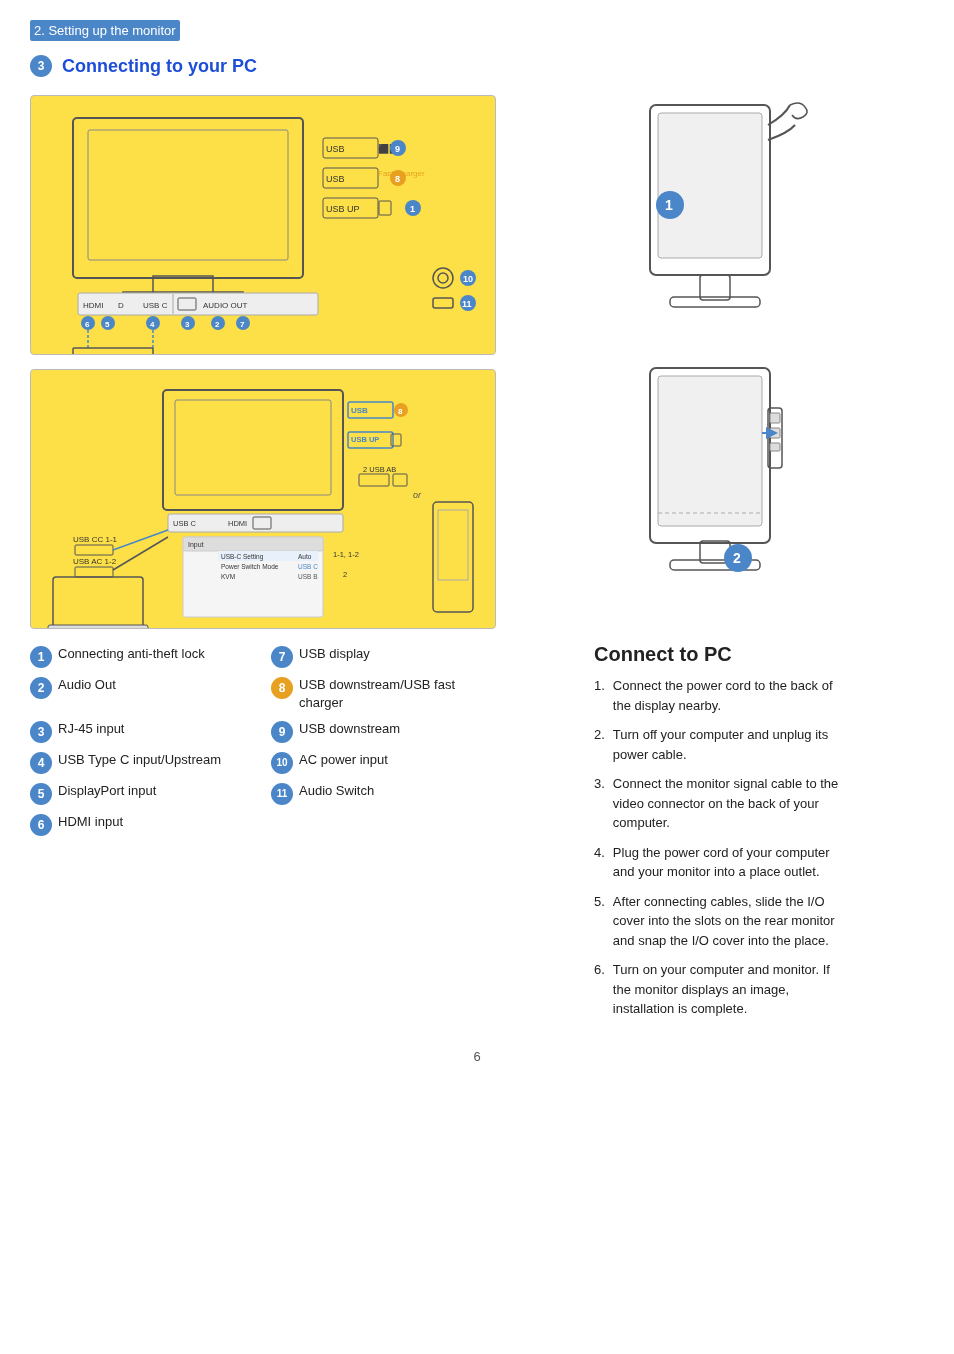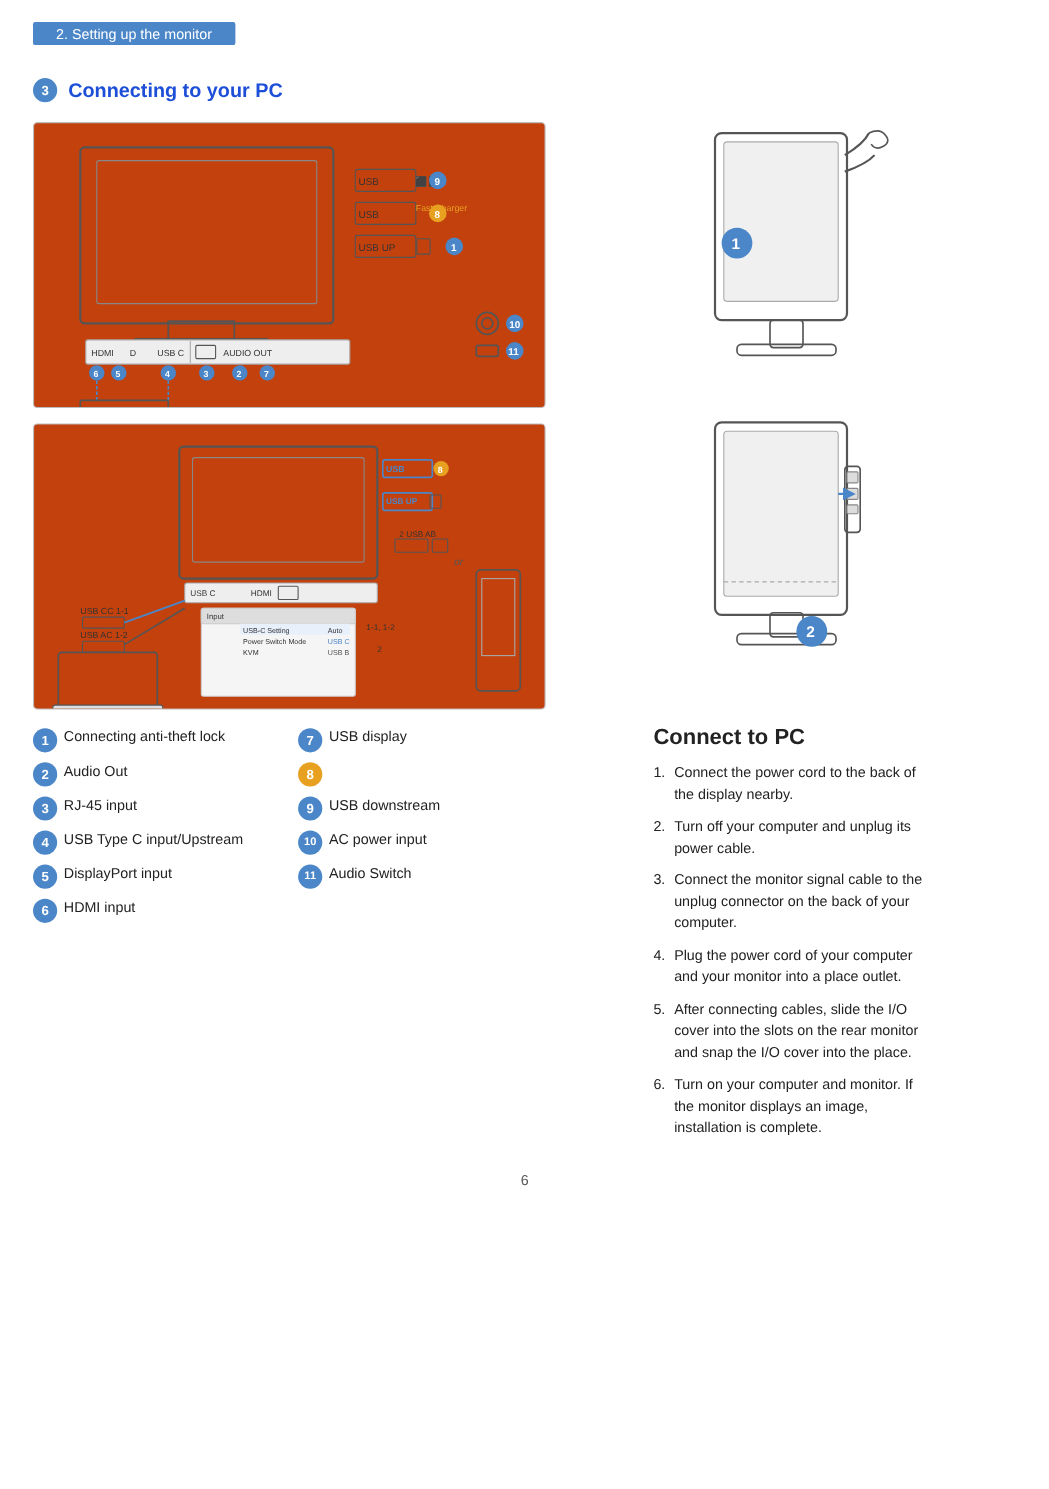--- a/index.html
+++ b/index.html
@@ -18,23 +18,23 @@
       min-height: 1354px;
       padding: 20px 30px;
       position: relative;
     }
 
     
     .section-header {
       background: #4a86c8;
       color: white;
       font-size: 13px;
-      padding: 3px 21px;
+      padding: 3px 4px;
       display: inline-block;
-      margin-bottom: 30px;
+      margin-bottom: 14px;
       border-radius: 2px;
     }
 
     .section-title {
       display: flex;
       align-items: center;
       gap: 10px;
       margin-bottom: 18px;
     }
 
@@ -75,21 +75,21 @@
       align-items: center;
       gap: 10px;
     }
 
     
     .diagram-box {
       border: 1.5px solid #bbb;
       border-radius: 4px;
       padding: 12px;
       margin-bottom: 14px;
-      background: #c2410c;
+      background: #fde047;
       position: relative;
       min-height: 160px;
     }
 
     
     .badge {
       width: 22px;
       height: 22px;
       border-radius: 50%;
       display: inline-flex;
@@ -344,20 +344,21 @@
         <div class="port-item">
           <span class="badge badge-blue">7</span>
           <span>USB display</span>
         </div>
         <div class="port-item">
           <span class="badge badge-blue">2</span>
           <span>Audio Out</span>
         </div>
         <div class="port-item">
           <span class="badge badge-orange">8</span>
+          <span>USB downstream/USB fast charger</span>
         </div>
         <div class="port-item">
           <span class="badge badge-blue">3</span>
           <span>RJ-45 input</span>
         </div>
         <div class="port-item">
           <span class="badge badge-blue">9</span>
           <span>USB downstream</span>
         </div>
         <div class="port-item">
@@ -439,21 +440,21 @@
           <li>
             <span class="num">1.</span>
             <span>Connect the power cord to the back of the display nearby.</span>
           </li>
           <li>
             <span class="num">2.</span>
             <span>Turn off your computer and unplug its power cable.</span>
           </li>
           <li>
             <span class="num">3.</span>
-            <span>Connect the monitor signal cable to the unplug connector on the back of your computer.</span>
+            <span>Connect the monitor signal cable to the video connector on the back of your computer.</span>
           </li>
           <li>
             <span class="num">4.</span>
             <span>Plug the power cord of your computer and your monitor into a place outlet.</span>
           </li>
           <li>
             <span class="num">5.</span>
             <span>After connecting cables, slide the I/O cover into the slots on the rear monitor and snap the I/O cover into the place.</span>
           </li>
           <li>

